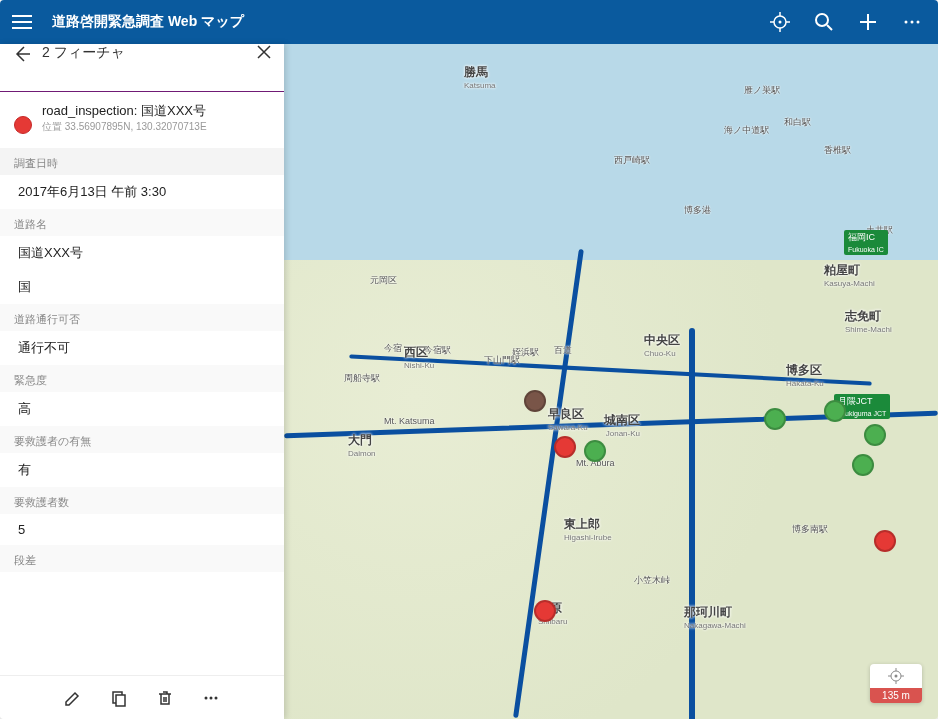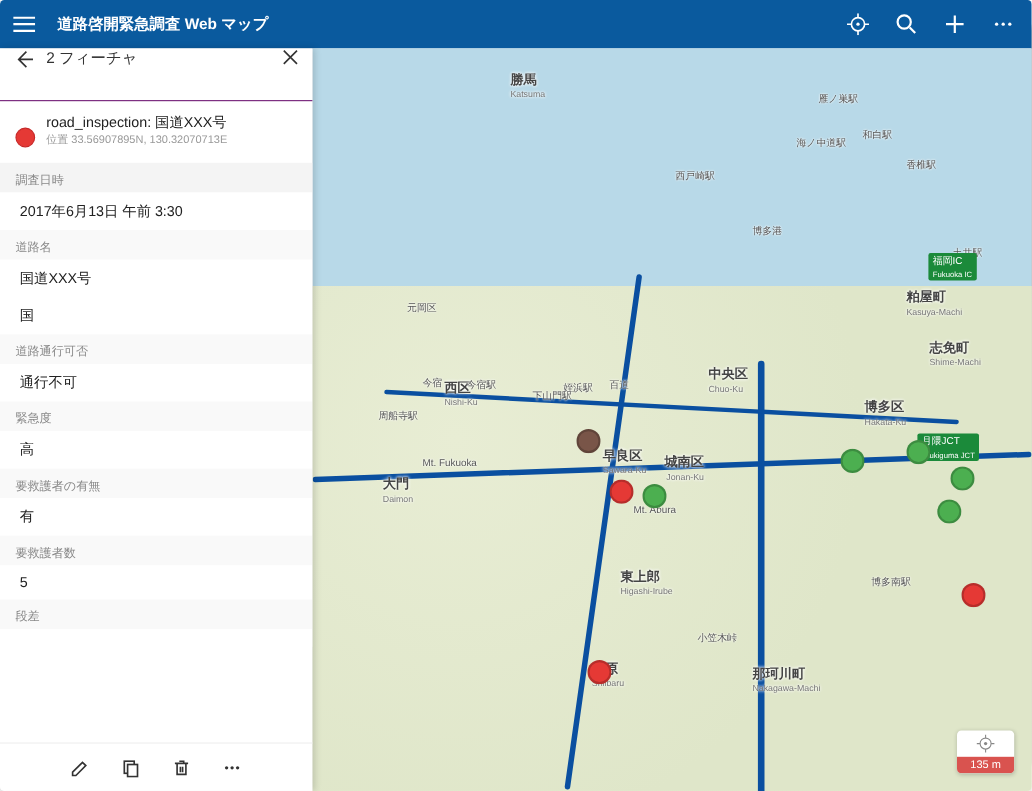--- a/index.html
+++ b/index.html
@@ -274,21 +274,21 @@
             <div class="map-label" style="left: 100px; top: 298px;">今宿</div>
             <div class="map-label" style="left: 140px; top: 300px;">今宿駅</div>
             <div class="map-label" style="left: 228px; top: 302px;">姪浜駅</div>
             <div class="map-label" style="left: 200px; top: 310px;">下山門駅</div>
             <div class="map-label" style="left: 60px; top: 328px;">周船寺駅</div>
             <div class="map-label" style="left: 86px; top: 230px;">元岡区</div>
             <div class="map-label" style="left: 350px; top: 530px;">小笠木峠</div>
             <div class="map-label" style="left: 508px; top: 479px;">博多南駅</div>
             <div class="map-label" style="left: 270px; top: 300px;">百道</div>
             <div class="map-label" style="left: 292px; top: 414px;">Mt. Abura</div>
-            <div class="map-label" style="left: 100px; top: 372px;">Mt. Fukuoka</div>
+            <div class="map-label" style="left: 100px; top: 372px;">Mt. Katsuma</div>
             <div class="highway-shield" style="left: 560px; top: 186px;">福岡IC<br><span style="font-size:7px">Fukuoka IC</span></div>
             <div class="highway-shield" style="left: 550px; top: 350px;">月隈JCT<br><span style="font-size:7px">Tsukiguma JCT</span></div>
             <div class="map-dot brown" style="left: 240px; top: 346px;"></div>
             <div class="map-dot red" style="left: 270px; top: 392px;"></div>
             <div class="map-dot green" style="left: 300px; top: 396px;"></div>
             <div class="map-dot green" style="left: 480px; top: 364px;"></div>
             <div class="map-dot green" style="left: 540px; top: 356px;"></div>
             <div class="map-dot green" style="left: 580px; top: 380px;"></div>
             <div class="map-dot green" style="left: 568px; top: 410px;"></div>
             <div class="map-dot red" style="left: 590px; top: 486px;"></div>

